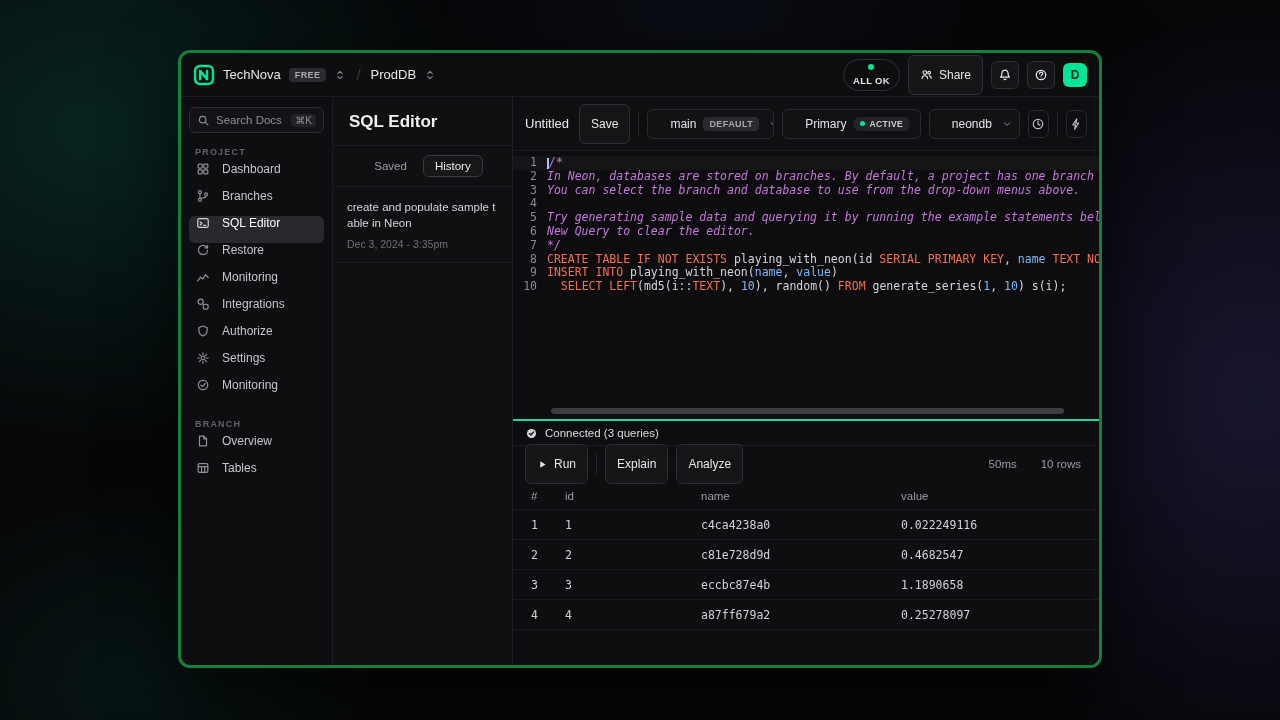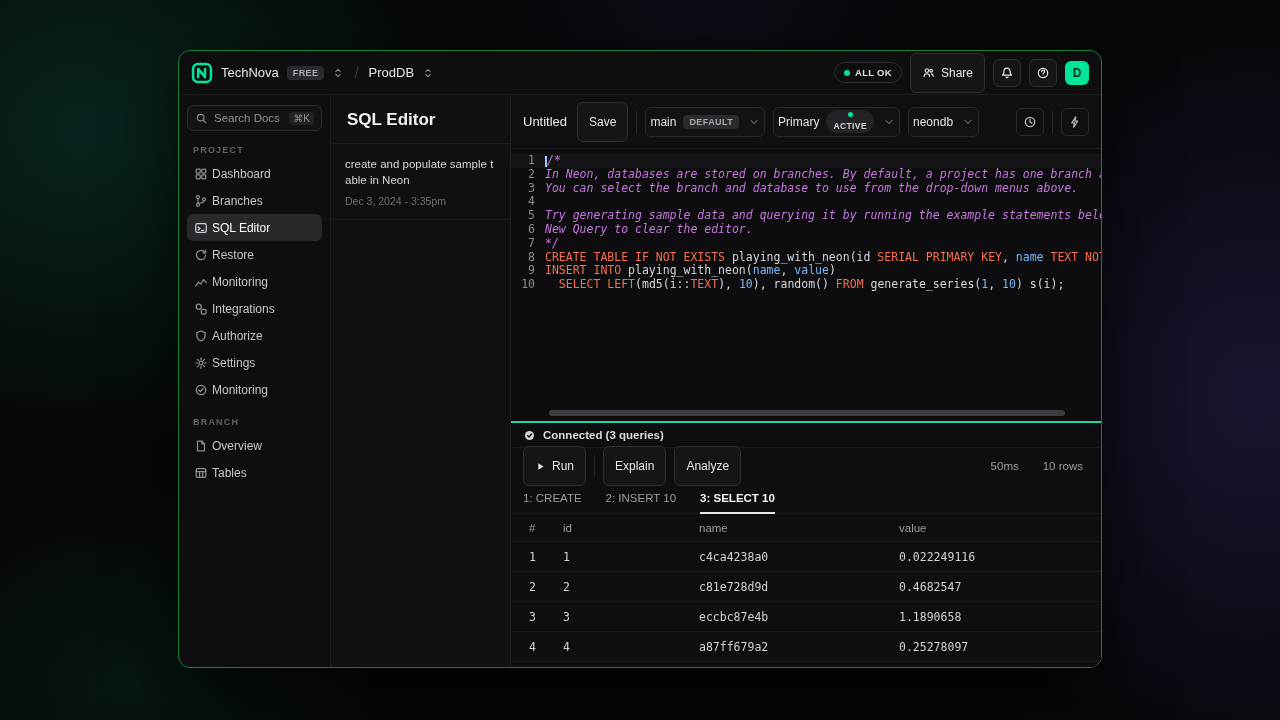--- a/index.html
+++ b/index.html
@@ -8,53 +8,53 @@
 
   .glow { position:absolute; inset:0;
     background:
       radial-gradient(620px 520px at 7% 18%, rgba(18,205,160,.15), transparent 62%),
       radial-gradient(520px 640px at 98% 55%, rgba(108,99,240,.17), transparent 62%),
       radial-gradient(480px 300px at 55% 0%, rgba(70,110,190,.07), transparent 60%),
       radial-gradient(420px 340px at 10% 95%, rgba(18,205,160,.08), transparent 60%);
   }
 
   .window { position:absolute; left:178px; top:50px; width:924px; height:618px;
-    background:#0e0e10; border:1px solid #15803d; border-radius:12px;
+    background:#0e0e10; border:3px solid #15803d; border-radius:12px;
     box-shadow:0 24px 70px rgba(0,0,0,.6); overflow:hidden; display:flex; flex-direction:column; }
 
   
   .titlebar { height:44px; flex:0 0 44px; display:flex; align-items:center; gap:8px;
     padding:0 12px; border-bottom:1px solid #1e1e22; }
   .icn { display:inline-flex; align-items:center; justify-content:center; }
   .org-name { font-size:13px; color:#e7e7ea; font-weight:500; }
   .badge { font-size:9px; letter-spacing:.4px; color:#a8a8b0; background:#2a2a2f;
     padding:2px 6px; border-radius:4px; font-weight:700; }
   .chev { color:#85858d; display:inline-flex; }
   .slash { color:#3c3c42; font-size:15px; padding:0 2px; }
   .spacer { flex:1; }
   .pill { display:inline-flex; align-items:center; gap:5px; border:1px solid #2e2e34;
-    border-radius:999px; padding:4px 9px; font-size:9.5px; font-weight:700; color:#e2e2e6; letter-spacing:.3px; }
+    border-radius:999px; padding:4px 9px; font-size:9.5px; font-weight:700; color:#e2e2e6; letter-spacing:.3px;flex-direction:column; }
   .dot { width:6px; height:6px; border-radius:50%; background:#00e599; }
   .dot.sm { width:5px; height:5px; }
   .btn { display:inline-flex; align-items:center; gap:6px; background:#151518;
     border:1px solid #2e2e34; border-radius:6px; padding:12px 11px; font-size:12px;
     color:#e7e7ea; cursor:pointer; white-space:nowrap; font-family:inherit; }
   .icon-btn { width:28px; height:28px; justify-content:center; padding:0; }
   .avatar { width:24px; height:24px; border-radius:6px; background:#00e599; color:#05321f;
     font-weight:700; font-size:12px; display:flex; align-items:center; justify-content:center; }
 
   
   .appbody { flex:1; display:flex; min-height:0; }
   .sidebar { width:152px; flex:0 0 152px; border-right:1px solid #1e1e22; padding:10px 8px; overflow:hidden; }
   .search { height:26px; border:1px solid #2d2d33; background:#131316; border-radius:6px;
     display:flex; align-items:center; gap:6px; padding:0 7px; color:#8f8f98; cursor:text; }
   .search .ph { font-size:11.5px; flex:1; }
   .kbd { font-size:10px; color:#8f8f98; background:#222227; border-radius:4px; padding:1px 4px; }
   .sec-label { font-size:9px; letter-spacing:1.2px; color:#606068; margin:14px 6px 5px; font-weight:700; }
-  .side-item { height:27px; display:flex; align-items:center; gap:4px; padding:0 7px;
+  .side-item { height:27px; display:flex; gap:12px; padding:0 7px;
     border-radius:6px; color:#c6c6cd; font-size:12px; cursor:pointer; }
   .side-item .sicn { color:#8f8f98; display:inline-flex; }
   .side-item.active { background:#28282d; color:#fff; }
   .side-item.active .sicn { color:#d2d2d8; }
 
   
   .panel { width:180px; flex:0 0 180px; border-right:1px solid #1e1e22; background:#101013;
     display:flex; flex-direction:column; }
   .panel-title { padding:15px 16px 13px; font-size:17px; font-weight:700; color:#f1f1f3;
     border-bottom:1px solid #1e1e22; }
@@ -67,25 +67,25 @@
   .hist-title { font-size:11.5px; color:#d6d6db; line-height:1.4; word-break:break-all; }
   .hist-date { margin-top:7px; font-size:10.5px; color:#6e6e77; }
 
   
   .editor { flex:1; display:flex; flex-direction:column; min-width:0; background:#0d0d0f; }
   .ed-toolbar { height:54px; flex:0 0 54px; display:flex; align-items:center; gap:8px;
     padding:0 12px; border-bottom:1px solid #1e1e22; background:#0f0f12; min-width:0; }
   .ed-name { font-size:13px; color:#ececef; margin-right:2px; }
   .vdiv { width:1px; height:22px; background:#26262b; flex:0 0 1px; }
   .select { height:30px; display:flex; align-items:center; gap:7px; border:1px solid #2a2a30;
-    background:#121215; border-radius:6px; padding:0 4px; font-size:12px; color:#e3e3e7;
+    background:#121215; border-radius:6px; padding:0 22px; font-size:12px; color:#e3e3e7;
     cursor:pointer; white-space:nowrap; overflow:hidden; flex-shrink:1; min-width:0; }
   .select .chev { margin-left:2px; color:#6e6e77; }
   .active-badge { display:inline-flex; align-items:center; gap:4px; background:#232328;
-    border-radius:999px; padding:2px 7px; font-size:8.5px; font-weight:700; color:#cfcfd5; letter-spacing:.4px;flex-direction:column; }
+    border-radius:999px; padding:2px 7px; font-size:8.5px; font-weight:700; color:#cfcfd5; letter-spacing:.4px; }
   .push { margin-left:auto; }
   .ghost { background:transparent; border-color:#2a2a30; color:#b9b9c0; }
 
   
   .code-area { flex:1; position:relative; overflow:hidden; padding-top:5px;
     font-family:"DejaVu Sans Mono",monospace; font-size:11.5px; line-height:13.8px; min-height:0; }
   .code-line { display:flex; height:13.8px; white-space:pre; }
   .code-line.active { background:rgba(255,255,255,.035); }
   .ln { width:34px; flex:0 0 34px; text-align:right; padding-right:10px; color:#8a8a93; }
   .lc { flex:1; overflow:hidden; color:#d6d6db; }
@@ -94,21 +94,21 @@
   .tk-num, .tk-idt { color:#7eb8fa; }
   .tk-pln { color:#d6d6db; }
   .caret { display:inline-block; width:2px; height:11px; background:#9ecbff; vertical-align:text-bottom; }
   .h-scroll { position:absolute; left:38px; right:14px; bottom:5px; height:6px; cursor:pointer; }
   .h-thumb { height:6px; width:96%; background:#3c3c43; border-radius:3px; }
 
   
   .results { flex:0 0 246px; display:flex; flex-direction:column; border-top:2px solid #1fd6a7;
     background:#0e0e10; min-height:0; }
   .conn-row { height:25px; flex:0 0 25px; display:flex; align-items:center; gap:7px;
-    padding:0 12px; font-size:11.5px; color:#dcdce0; border-bottom:1px solid #1c1c20;font-weight:bold; }
+    padding:0 12px; font-size:11.5px; color:#dcdce0; border-bottom:1px solid #1c1c20; }
   .actions { height:36px; flex:0 0 36px; display:flex; align-items:center; gap:8px; padding:0 12px; }
   .meta { margin-left:auto; display:flex; gap:24px; font-size:11.5px; color:#9b9ba3; padding-right:6px; }
   .rtabs { display:flex; gap:24px; padding:0 12px; border-bottom:1px solid #1c1c20;
     height:30px; flex:0 0 30px; align-items:stretch; }
   .rtab { font-size:11.5px; color:#9b9ba3; display:flex; align-items:center;
     border-bottom:2px solid transparent; margin-bottom:-1px; cursor:pointer; }
   .rtab.active { color:#f2f2f4; font-weight:700; border-bottom-color:#e8e8ec; }
   .rtable { flex:1; overflow:hidden; font-size:11.5px; }
   .trow { display:grid; grid-template-columns:40px 136px 200px 1fr; align-items:center;
     height:30px; border-bottom:1px solid #1b1b1f; padding-left:12px; }
@@ -295,20 +295,24 @@
                 <path d="M2.5 6.4h11M6.4 6.4V13M9.9 6.4V13"></path>
               </svg>
             </span>
             <span>Tables</span>
           </div>
         </div>
     </div>
 
     <div class="panel">
       <div class="panel-title">SQL Editor</div>
+      <div class="panel-tabs">
+          <div class="ptab">Saved</div>
+          <div class="ptab active">History</div>
+        </div>
       <div>
           <div class="hist-item">
             <div class="hist-title">create and populate sample table in Neon</div>
             <div class="hist-date">Dec 3, 2024 - 3:35pm</div>
           </div>
         </div>
     </div>
 
     <div class="editor">
 
@@ -401,25 +405,20 @@
             <span>Run</span>
           </button>
           <div class="vdiv"></div>
           <button class="btn">Explain</button>
           <button class="btn">Analyze</button>
           <div class="meta">
             <span>50ms</span>
             <span>10 rows</span>
           </div>
         </div>
-        <div class="rtabs">
-            <div class="rtab">1: CREATE</div>
-            <div class="rtab">2: INSERT 10</div>
-            <div class="rtab active">3: SELECT 10</div>
-          </div>
         <div class="rtable">
             <div class="trow head">
               <div class="c0">#</div>
               <div class="c1">id</div>
               <div class="c2">name</div>
               <div class="c3">value</div>
             </div>
             <div class="trow rowdata">
               <div class="c0">1</div>
               <div class="c1">1</div>

